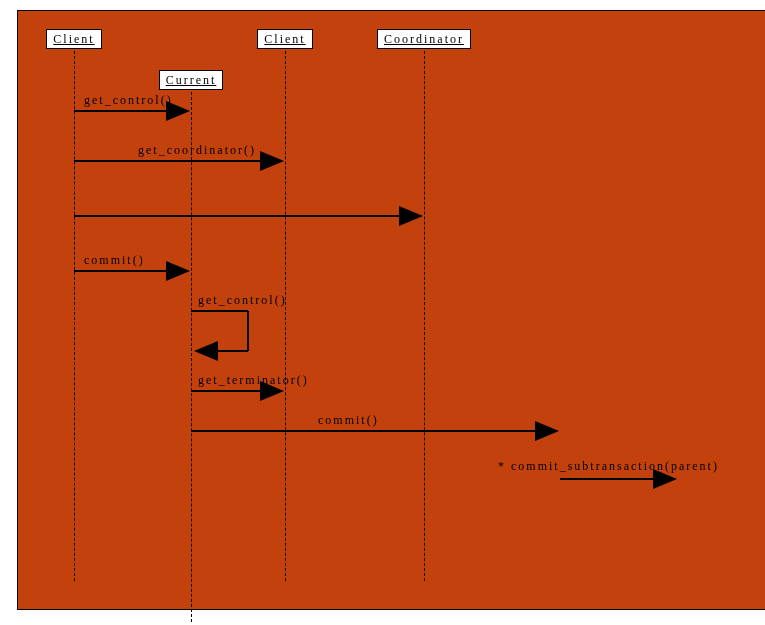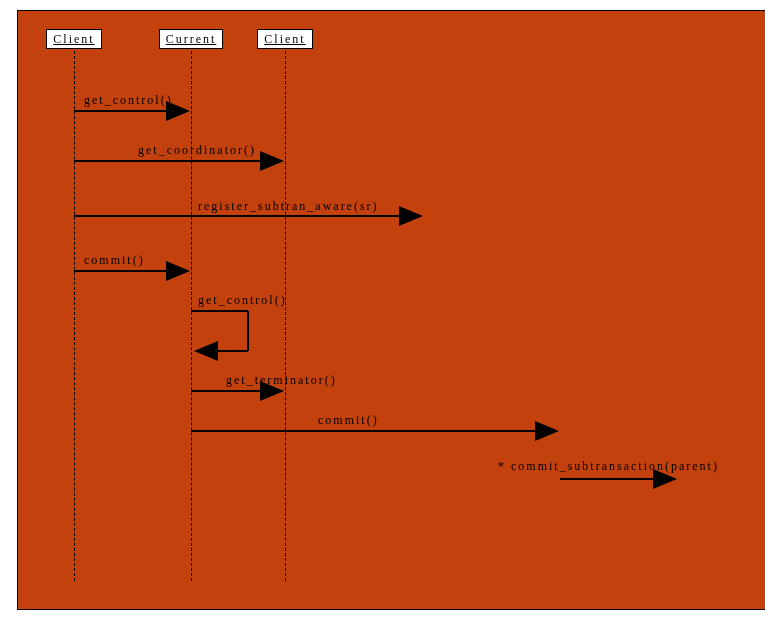--- a/index.html
+++ b/index.html
@@ -62,30 +62,34 @@
 <body>
 
 <div class="frame">
   <div class="inner">
 
     <div class="lifeline" style="left:26px; width:60px;">
       <div class="head">Client</div>
       <div class="dash" style="top:22px; height:530px;"></div>
     </div>
 
-    <div class="lifeline" style="left:138px; width:70px;">
+    <div class="lifeline" style="left:138px; width:70px;margin-top:41px;">
       <div class="head">Current</div>
       <div class="dash" style="top:22px; height:530px;"></div>
     </div>
 
     <div class="lifeline" style="left:232px; width:70px;">
       <div class="head">Client</div>
       <div class="dash" style="top:22px; height:530px;"></div>
     </div>
 
+    <div class="lifeline" style="left:356px; width:100px;">
+      <div class="head">Coordinator</div>
+      <div class="dash" style="top:22px; height:530px;"></div>
+    </div>
 
 
 
     <svg class="arrows">
       <defs>
         <marker id="ah" markerWidth="12" markerHeight="10" refX="11" refY="5" orient="auto">
           <path d="M0,0 L12,5 L0,10 z" fill="#000"></path>
         </marker>
       </defs>
 
@@ -105,21 +109,20 @@
 
       <line x1="173" y1="380" x2="264" y2="380" stroke="#000" stroke-width="2" marker-end="url(#ah)"></line>
 
       <line x1="173" y1="420" x2="539" y2="420" stroke="#000" stroke-width="2" marker-end="url(#ah)"></line>
 
       <line x1="542" y1="468" x2="657" y2="468" stroke="#000" stroke-width="2" marker-end="url(#ah)"></line>
     </svg>
 
     <div class="msg-label" style="left:66px; top:82px;">get_control()</div>
     <div class="msg-label" style="left:120px; top:132px;">get_coordinator()</div>
-    <div class="msg-label" style="left:180px; top:188px;">register_subtran_aware(sr)</div>
     <div class="msg-label" style="left:66px; top:242px;">commit()</div>
     <div class="msg-label" style="left:180px; top:282px;">get_control()</div>
-    <div class="msg-label" style="left:180px; top:362px;margin-left:28px;">get_terminator()</div>
+    <div class="msg-label" style="left:180px; top:362px;">get_terminator()</div>
     <div class="msg-label" style="left:300px; top:402px;">commit()</div>
     <div class="msg-label" style="left:480px; top:448px;">* commit_subtransaction(parent)</div>
 
   </div>
 </div>
 
 </body></html>

